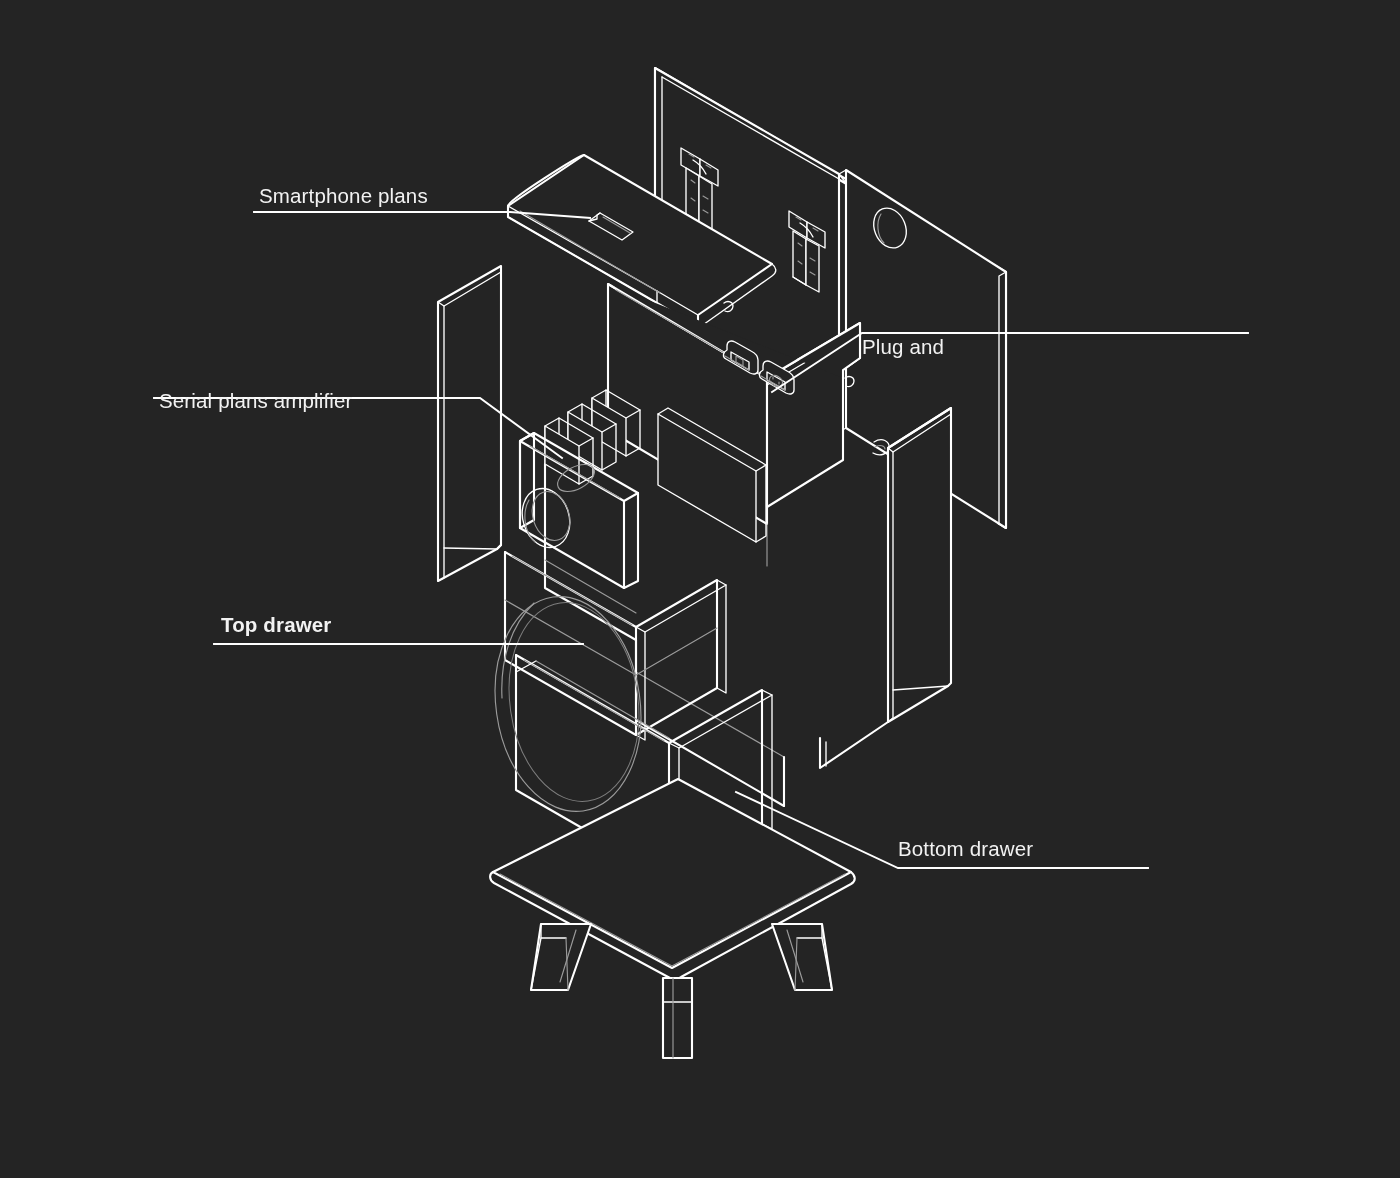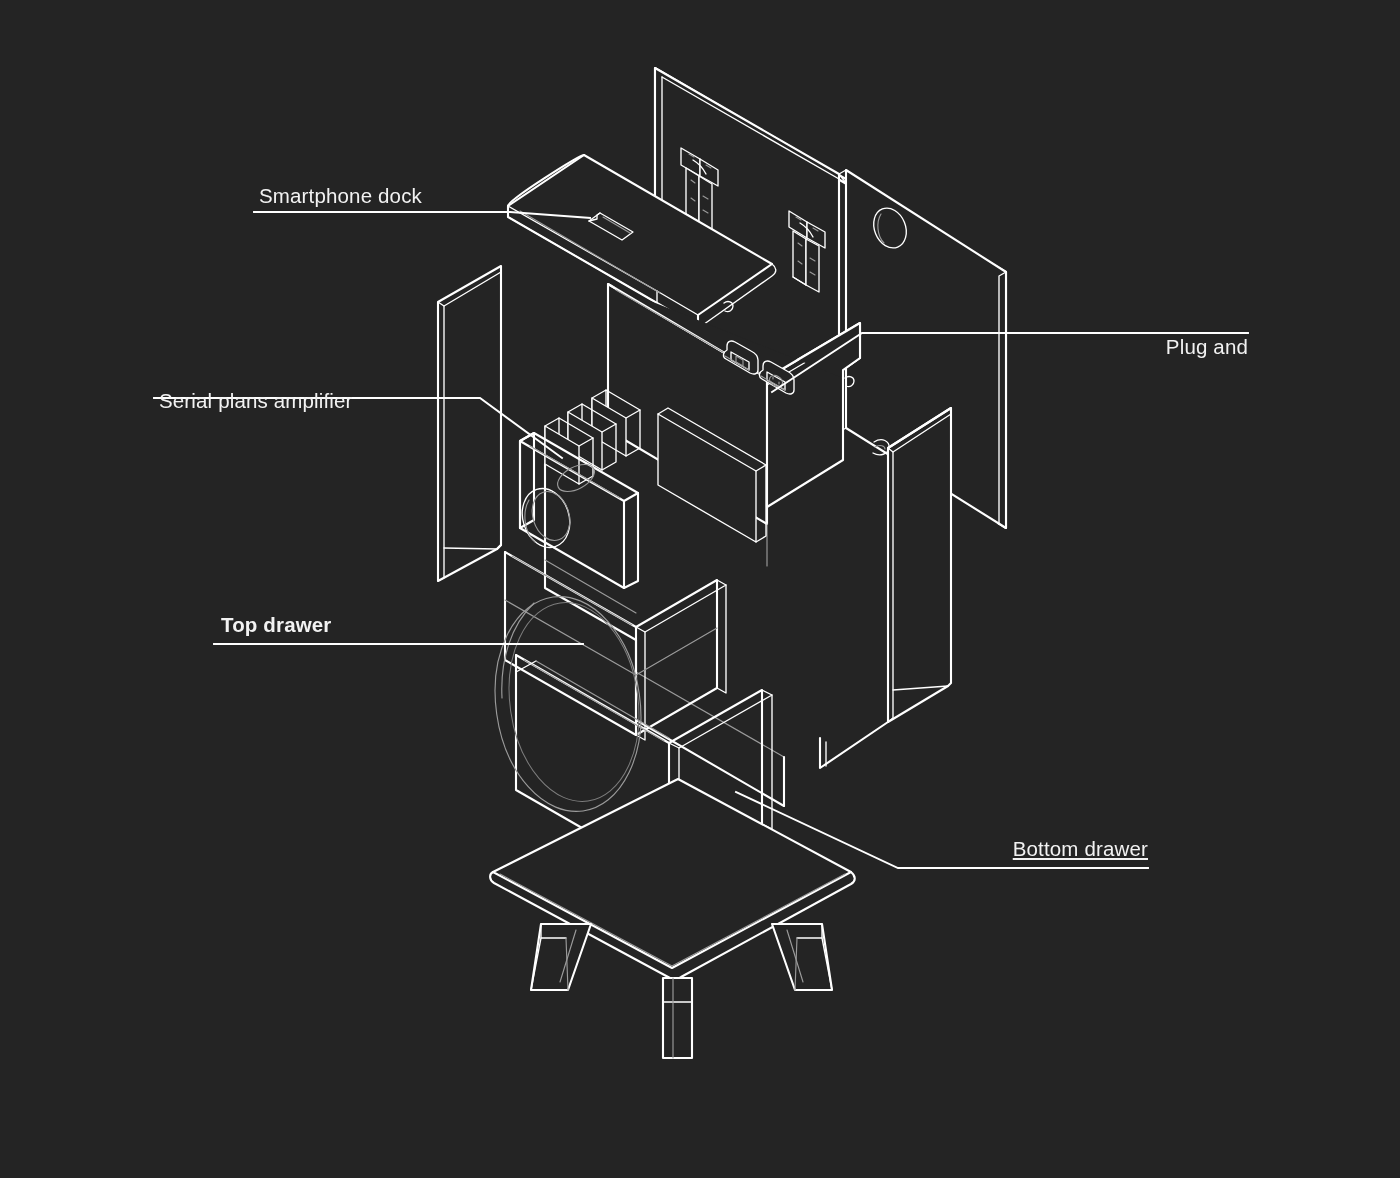--- a/index.html
+++ b/index.html
@@ -13,21 +13,21 @@
   svg#dwg{position:absolute;left:0;top:0;width:1400px;height:1178px;display:block;}
   .lbl{
     position:absolute;
     color:#f2f2f2;
     font-size:20.5px;
     letter-spacing:0.15px;
     line-height:26px;
     white-space:pre;
     -webkit-font-smoothing:antialiased;
   }
-  .lbl.right{text-align:right;}
+  .lbl.right{text-align:left;}
 </style>
 </head>
 <body>
 
 <div id="stage">
 
   <svg id="dwg" viewBox="0 0 1400 1178">
     <defs>
       <style>
         .s  { fill:none; stroke:#ffffff; stroke-width:2.1; stroke-linejoin:round; stroke-linecap:round; }
@@ -267,25 +267,25 @@
     <g>
       <path class="ld" d="M254,212 L510,212 L590,218"></path>
       <path class="ld" d="M1248,333 L862,333 L772,392"></path>
       <path class="ld" d="M154,398 L480,398 L562,458"></path>
       <path class="ld" d="M214,644 L583,644"></path>
       <path class="ld" d="M1148,868 L898,868 L736,792"></path>
     </g>
 
   </svg>
 
-  <div class="lbl" style="left:259px; top:183px;">Smartphone dock</div>
+  <div class="lbl" style="left:259px; top:183px;">Smartphone plans</div>
 
   <div class="lbl right" style="left:862px; top:282px; width:386px;">
     <div>Plug and</div>
   </div>
 
   <div class="lbl" style="left:159px; top:368px;margin-top:20px;">Serial plans amplifier</div>
 
   <div class="lbl" style="left:221px; top:612px;font-weight:bold;">Top drawer</div>
 
-  <div class="lbl right" style="left:898px; top:836px; width:250px;text-decoration:underline;">Bottom drawer</div>
+  <div class="lbl right" style="left:898px; top:836px; width:250px;">Bottom drawer</div>
 
 </div>
 
 </body></html>

